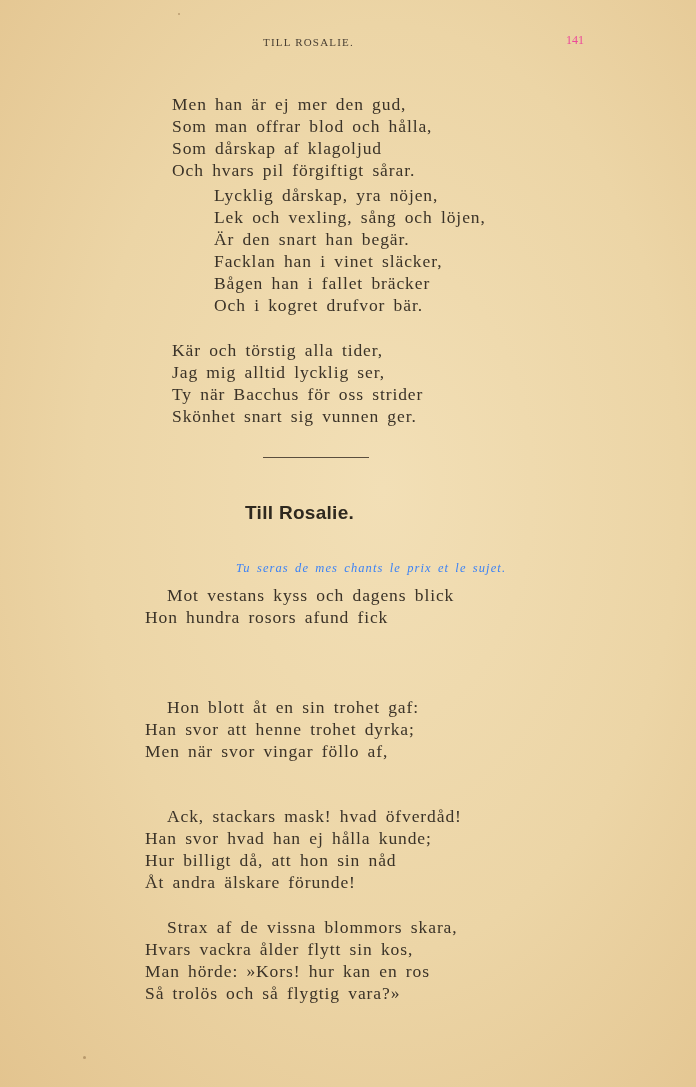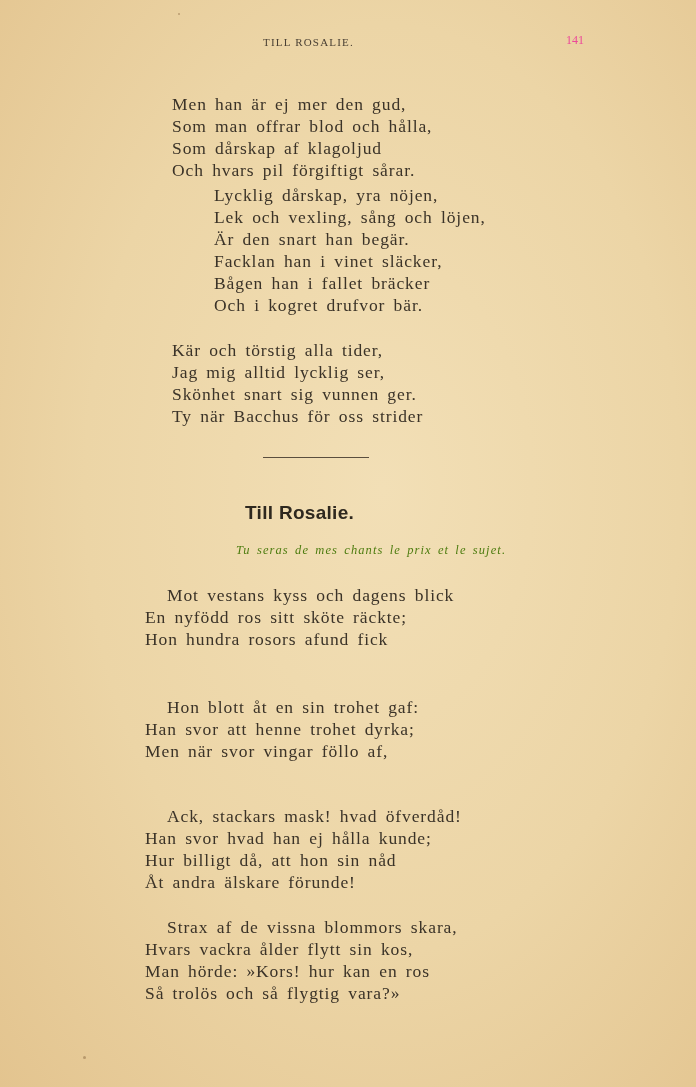--- a/index.html
+++ b/index.html
@@ -28,23 +28,23 @@
   .rule {
     position: absolute; top: 457px; left: 263px; width: 106px; height: 0;
     border-top: 1px solid #5a4e3e;
   }
   .poem-title {
     position: absolute; top: 502px; left: 245px;
     font-family: "Liberation Sans", "DejaVu Sans", sans-serif;
     font-weight: bold; font-size: 19px; color: #2e281f; letter-spacing: 0.3px;
   }
   .epigraph {
-    position: absolute; top: 543px; left: 236px;
+    position: absolute; top: 561px; left: 236px;
     font-style: italic; font-size: 12.5px; letter-spacing: 1.1px; word-spacing: 2px;
-    color: #4d7c0f; white-space: nowrap; font-family: Liberation Serif, serif;
+    color: #3b82f6; white-space: nowrap; font-family: Liberation Serif, serif;
   }
   .speck { position: absolute; border-radius: 50%; background: #9a7a50; opacity: .6; }
 </style>
 </head>
 <body>
 
 <div class="page">
 
   <div class="running-head">TILL ROSALIE.</div>
   <div class="page-number">141</div>
@@ -61,32 +61,31 @@
     <span class="line">Lek och vexling, sång och löjen,</span>
     <span class="line">Är den snart han begär.</span>
     <span class="line">Facklan han i vinet släcker,</span>
     <span class="line">Bågen han i fallet bräcker</span>
     <span class="line">Och i kogret drufvor bär.</span>
   </div>
 
   <div class="stanza" style="top:339px;left:172px;">
     <span class="line">Kär och törstig alla tider,</span>
     <span class="line">Jag mig alltid lycklig ser,</span>
+    <span class="line">Ty när Bacchus för oss strider</span>
     <span class="line">Skönhet snart sig vunnen ger.</span>
-    <span class="line">Ty när Bacchus för oss strider</span>
   </div>
 
   <div class="rule"></div>
 
   <div class="poem-title">Till Rosalie.</div>
   <div class="epigraph">Tu seras de mes chants le prix et le sujet.</div>
 
   <div class="stanza" style="top:584px;left:145px;font-family:Liberation Serif, serif;">
     <span class="line indent">Mot vestans kyss och dagens blick</span>
-    <span class="line">En nyfödd ros sitt sköte räckte;</span>
     <span class="line">Hon hundra rosors afund fick</span>
   </div>
 
   <div class="stanza" style="top:696px;left:145px;">
     <span class="line indent">Hon blott åt en sin trohet gaf:</span>
     <span class="line">Han svor att henne trohet dyrka;</span>
     <span class="line">Men när svor vingar föllo af,</span>
   </div>
 
   <div class="stanza" style="top:805px;left:145px;">

